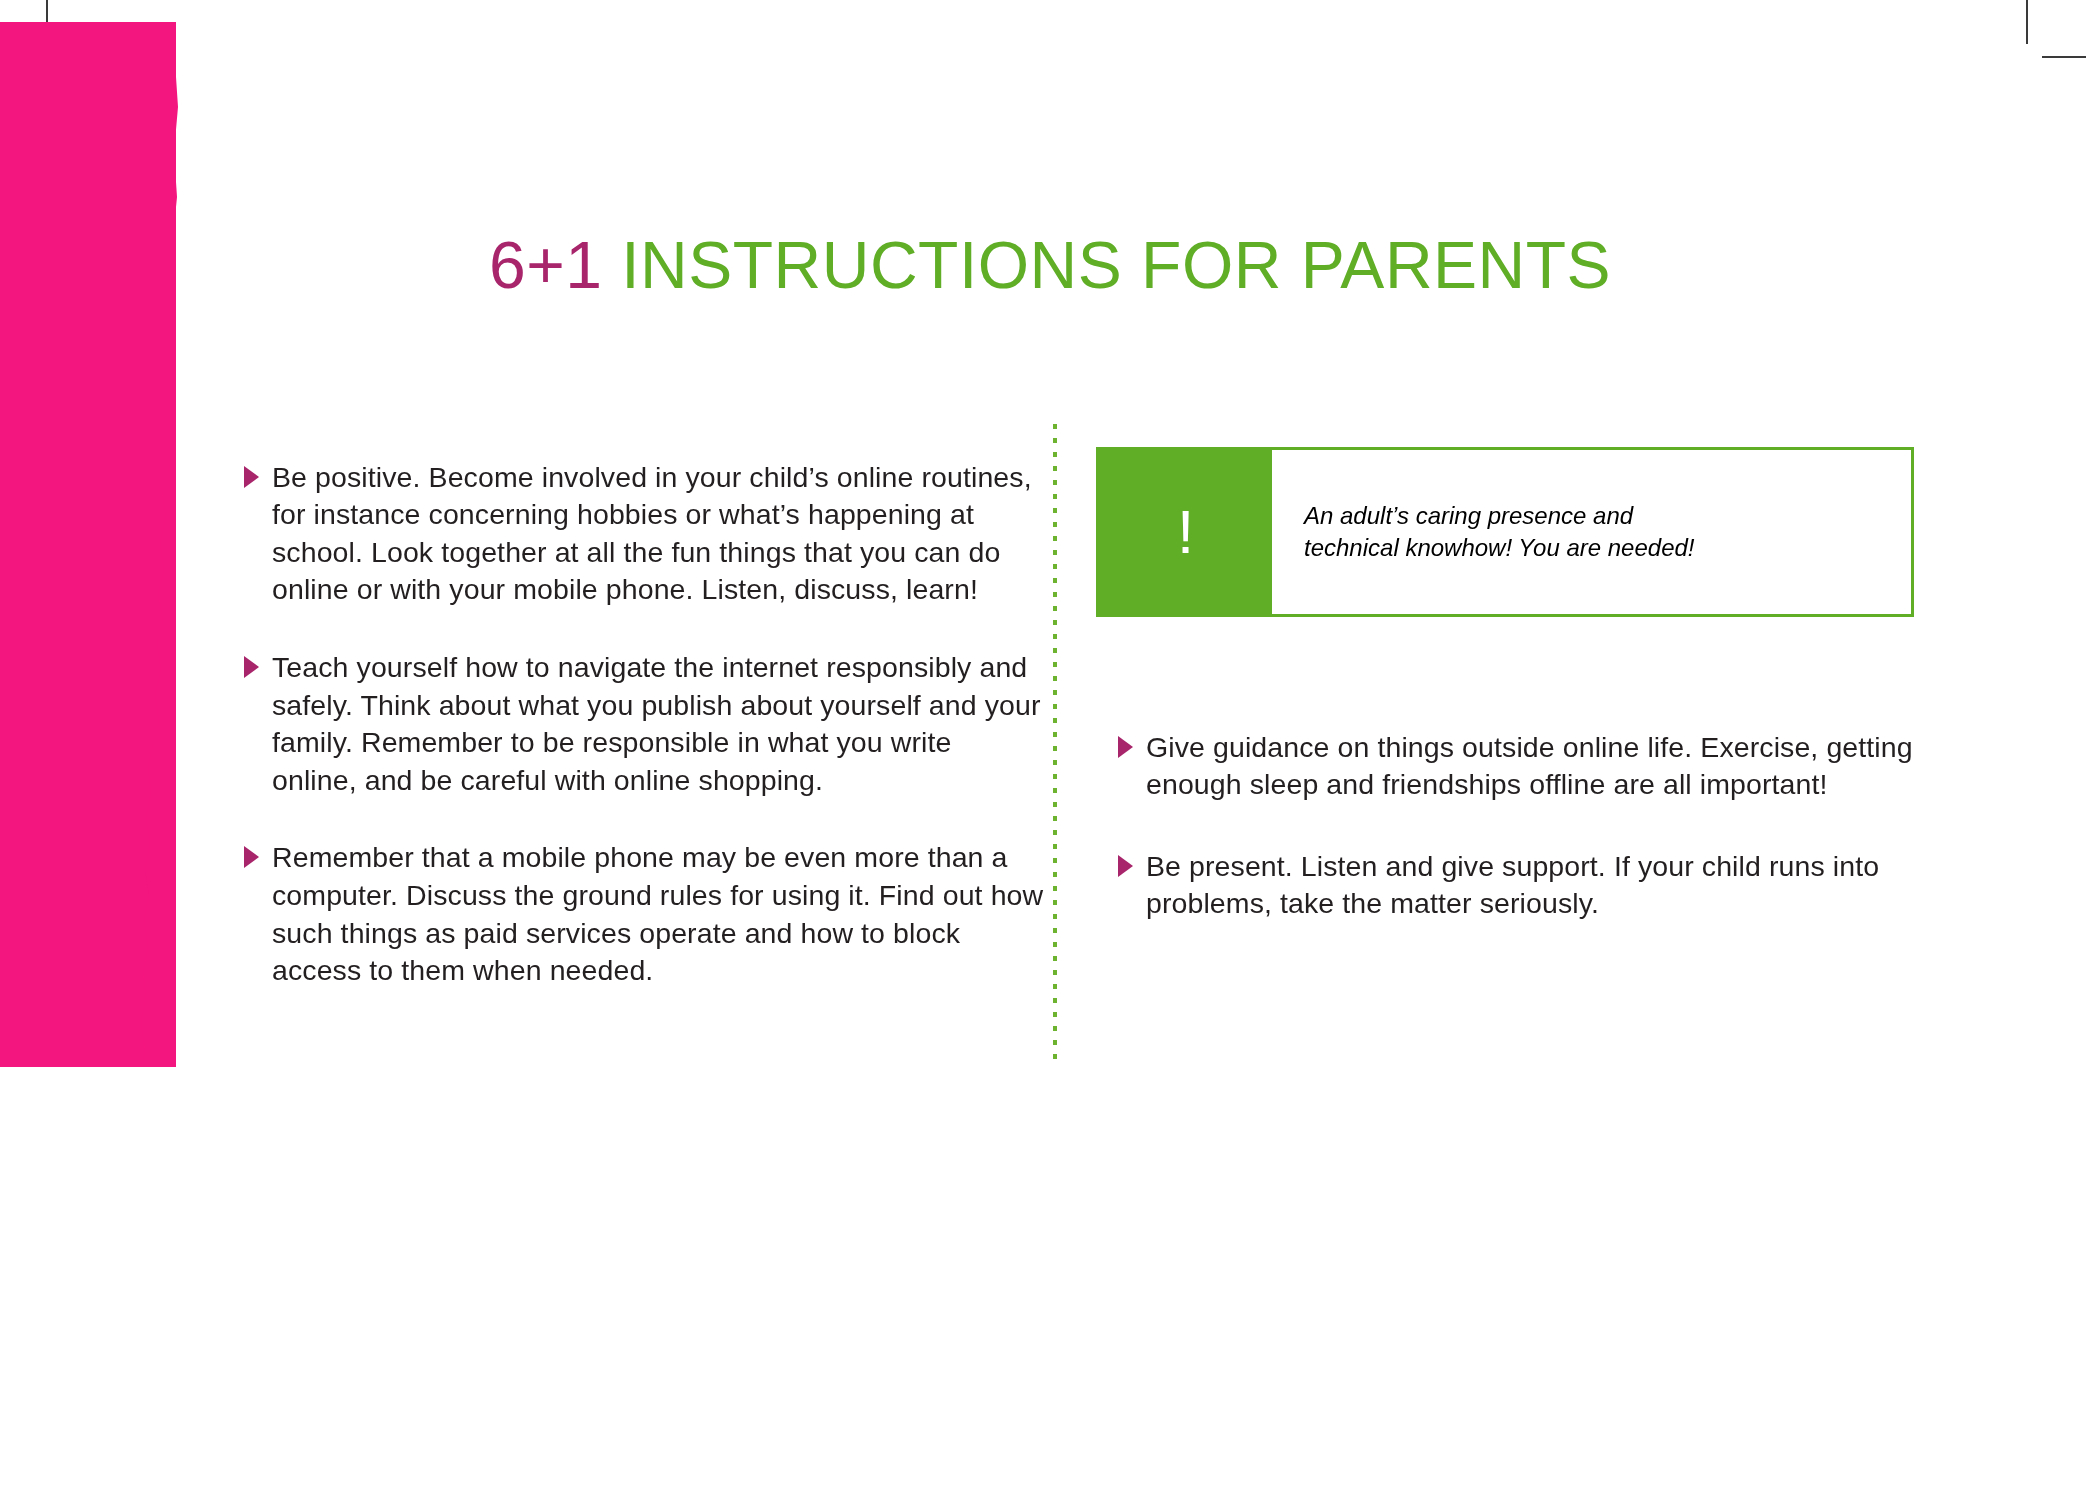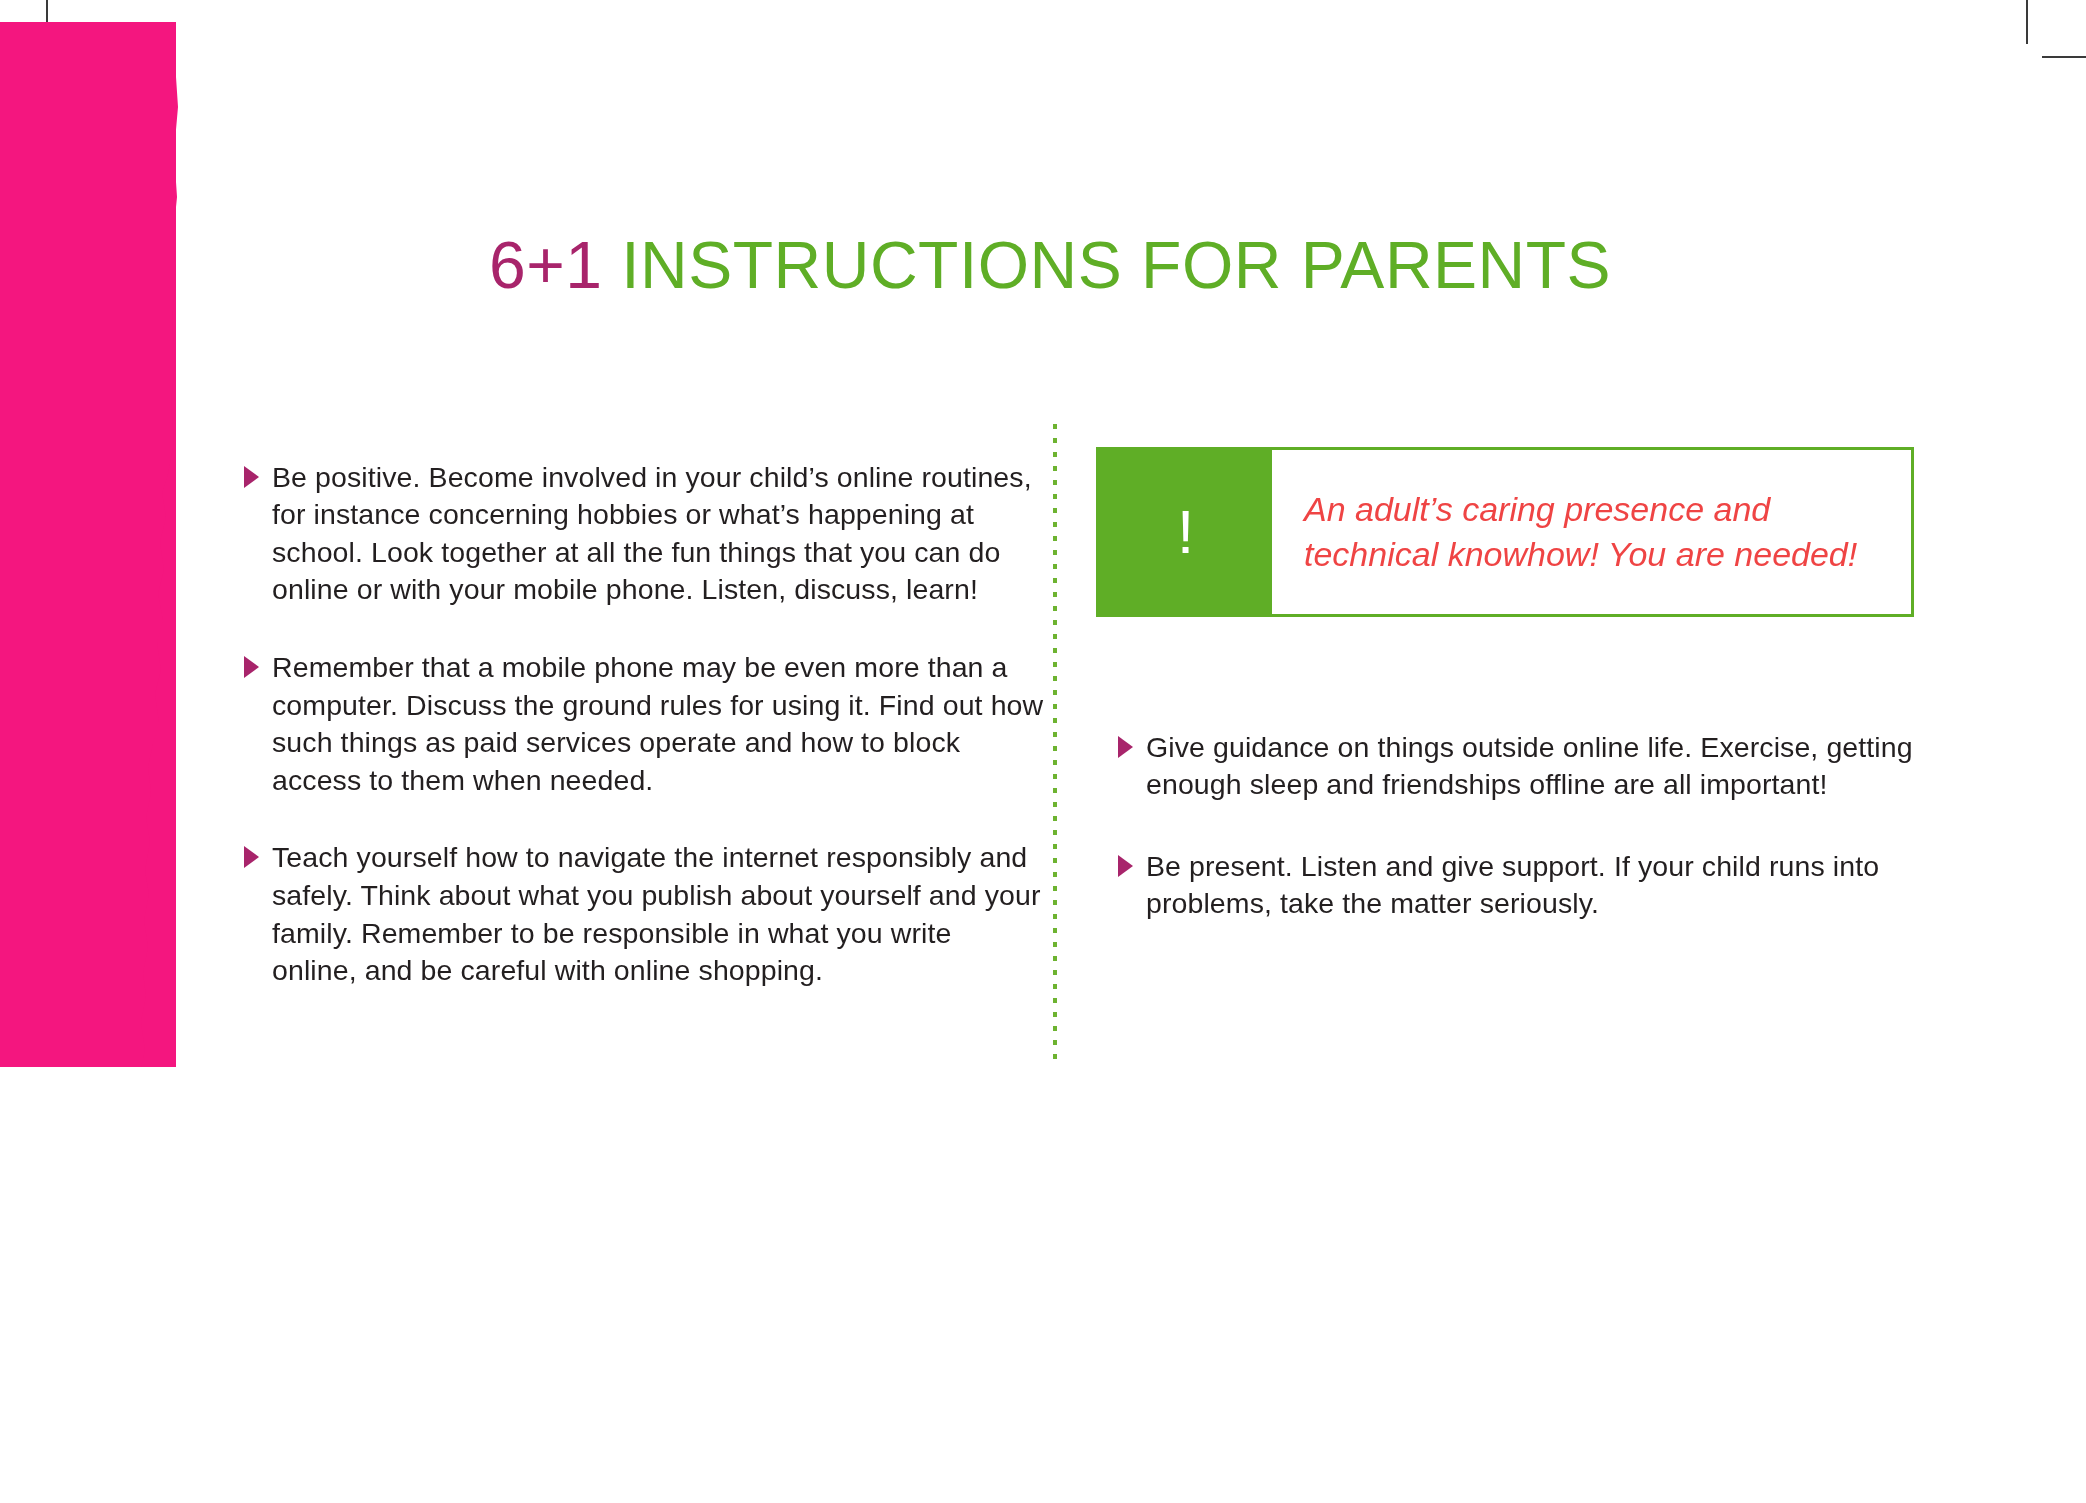--- a/index.html
+++ b/index.html
@@ -132,23 +132,23 @@
   }
   #callout-icon-panel .excl {
     color: #ffffff;
     font-size: 62px;
     line-height: 1;
     font-weight: 400;
   }
   #callout-text {
     flex: 1 1 auto;
     padding: 16px 26px 16px 32px;
-    color: #ef4444;
+    color: #000000;
     font-style: italic;
-    font-size: 34px;
+    font-size: 24px;
     line-height: 1.33;
     display: flex;
     flex-direction: column;
     justify-content: center;
   }
 
   
   #page-number {
     position: absolute;
     left: 1023px;
@@ -200,25 +200,25 @@
 
   <div id="column-divider"></div>
 
   <div id="left-column" class="column">
     <p class="bullet-item">
       <span class="bullet-marker"></span>
       <span>Be positive. Become involved in your child’s online routines, for instance concerning hobbies or what’s happening at school. Look together at all the fun things that you can do online or with your mobile phone. Listen, discuss, learn!</span>
     </p>
     <p class="bullet-item">
       <span class="bullet-marker"></span>
+      <span>Teach yourself how to navigate the internet responsibly and safely. Think about what you publish about yourself and your family. Remember to be responsible in what you write online, and be careful with online shopping.</span>
+    </p>
+    <p class="bullet-item">
+      <span class="bullet-marker"></span>
       <span>Remember that a mobile phone may be even more than a computer. Discuss the ground rules for using it. Find out how such things as paid services operate and how to block access to them when needed.</span>
-    </p>
-    <p class="bullet-item">
-      <span class="bullet-marker"></span>
-      <span>Teach yourself how to navigate the internet responsibly and safely. Think about what you publish about yourself and your family. Remember to be responsible in what you write online, and be careful with online shopping.</span>
     </p>
   </div>
 
   <div id="callout-box">
     <div id="callout-icon-panel">
       <span class="excl">!</span>
     </div>
     <div id="callout-text">
       <span>An adult’s caring presence and</span>
       <span>technical knowhow! You are needed!</span>

